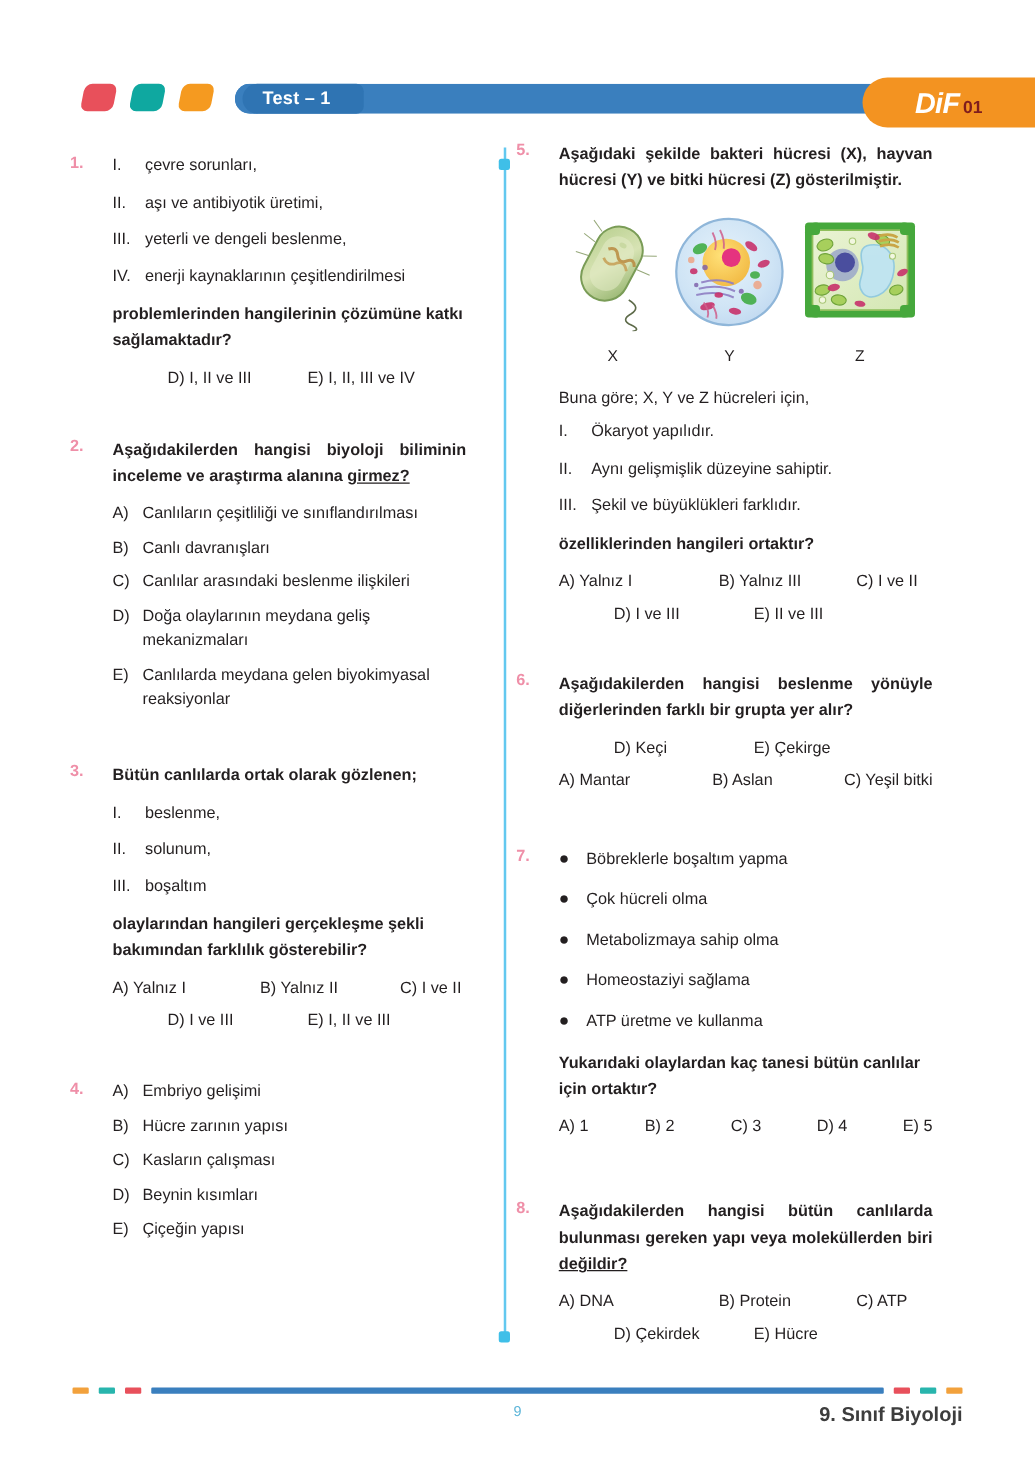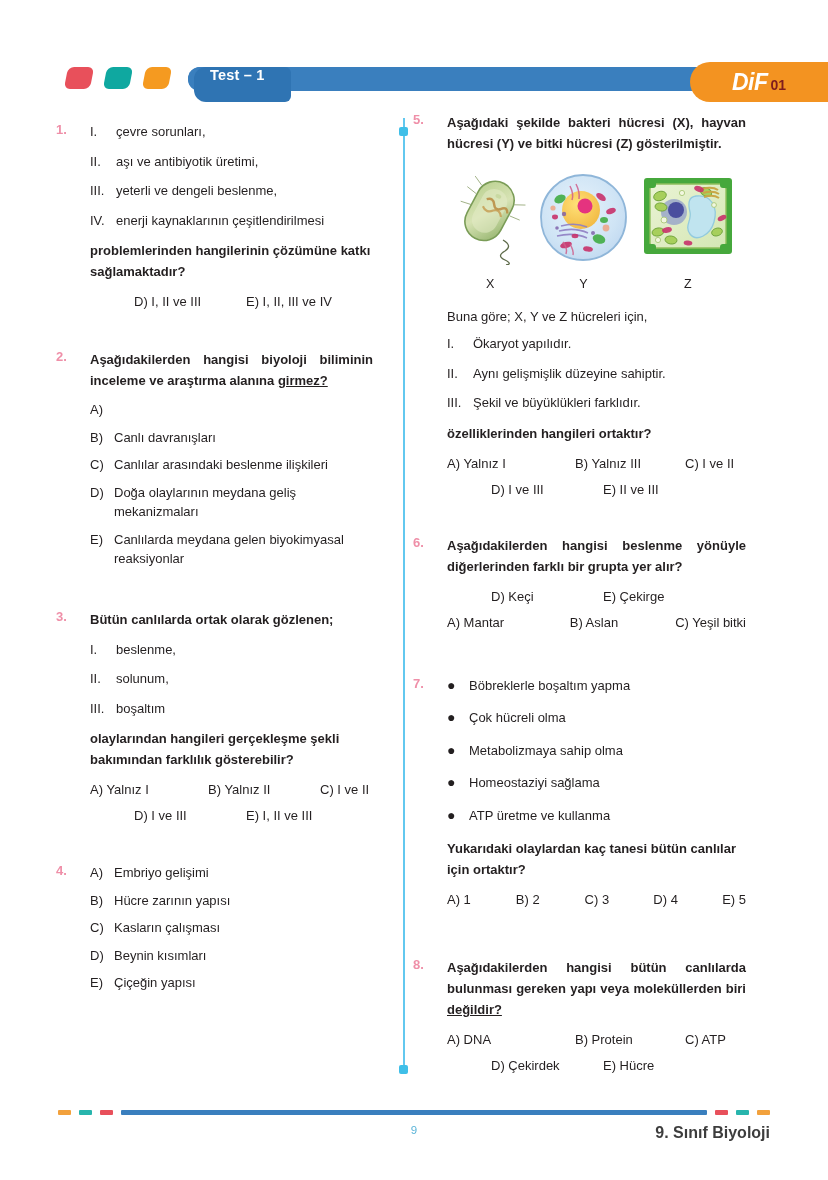--- a/index.html
+++ b/index.html
@@ -57,26 +57,26 @@
     position:absolute;
     left:0; top:0; bottom:0;
     width:18px;
     background:#3a7fbe;
     border-radius:12px 0 0 12px;
   }
   .test-pill {
     position: absolute;
     left: 194px;
     top: 5px;
-    height: 35px;
+    height: 24px;
     padding: 0 26px 0 16px;
     background: #2f74b3;
     border-radius: 12px 6px 6px 12px;
     display: flex;
-    align-items: flex-start;
+    align-items: center;
   }
   .test-pill span {
     color: #ffffff;
     font-size: 14.5px;
     font-weight: bold;
     letter-spacing: .2px;
     white-space: nowrap;
   }
 
   .logo-badge {
@@ -357,20 +357,21 @@
         </div>
       </div>
     </div>
 
     <div class="q" style="margin-bottom:40px;">
       <div class="q-num">2.</div>
       <div class="stem"><span>Aşağıdakilerden hangisi biyoloji biliminin inceleme ve araştırma alanına </span><u>girmez?</u></div>
       <ul class="lettered">
         <li>
             <span class="ln">A)</span>
+            <span>Canlıların çeşitliliği ve sınıflandırılması</span>
           </li>
         <li>
             <span class="ln">B)</span>
             <span>Canlı davranışları</span>
           </li>
         <li>
             <span class="ln">C)</span>
             <span>Canlılar arasındaki beslenme ilişkileri</span>
           </li>
         <li>

